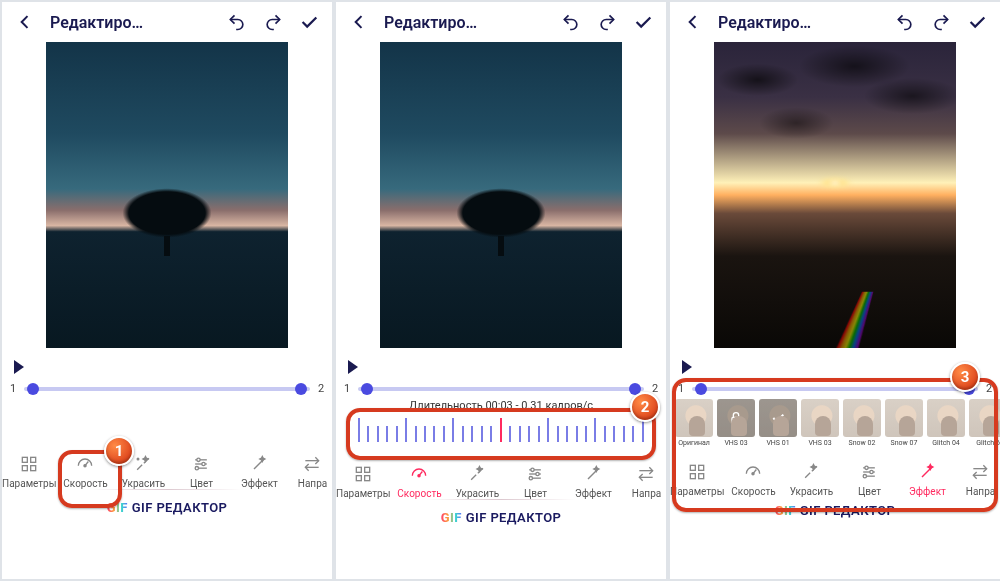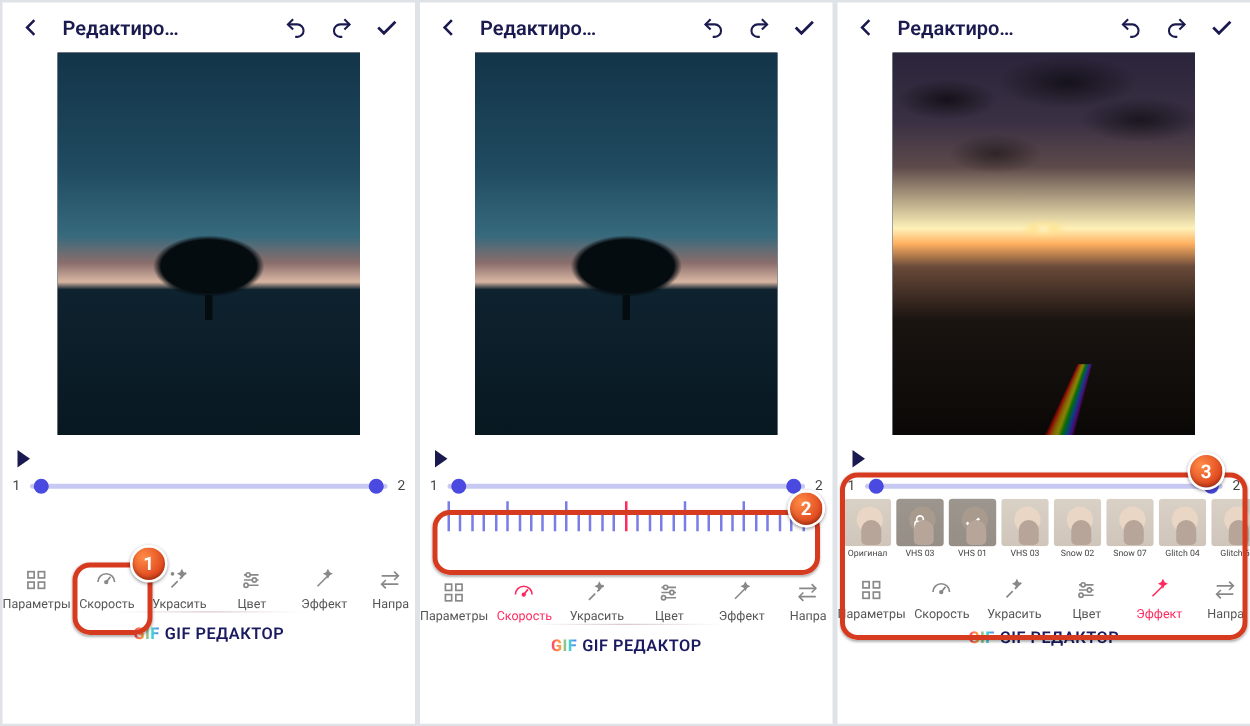--- a/index.html
+++ b/index.html
@@ -413,20 +413,21 @@
   <div class="timeline">
     <span class="num">1</span>
     <div class="track">
         <div class="knob" style="left:3%"></div>
         <div class="knob" style="left:97%"></div>
       </div>
     <span class="num">2</span>
   </div>
 
   <div class="speed-panel">
+    <div class="speed-label">Длительность 00:03 - 0.31 кадров/с</div>
     <div class="ruler">
       <div class="tick tall"></div>
         <div class="tick"></div>
         <div class="tick"></div>
         <div class="tick"></div>
         <div class="tick"></div>
       <div class="tick tall"></div>
         <div class="tick"></div>
         <div class="tick"></div>
         <div class="tick"></div>

